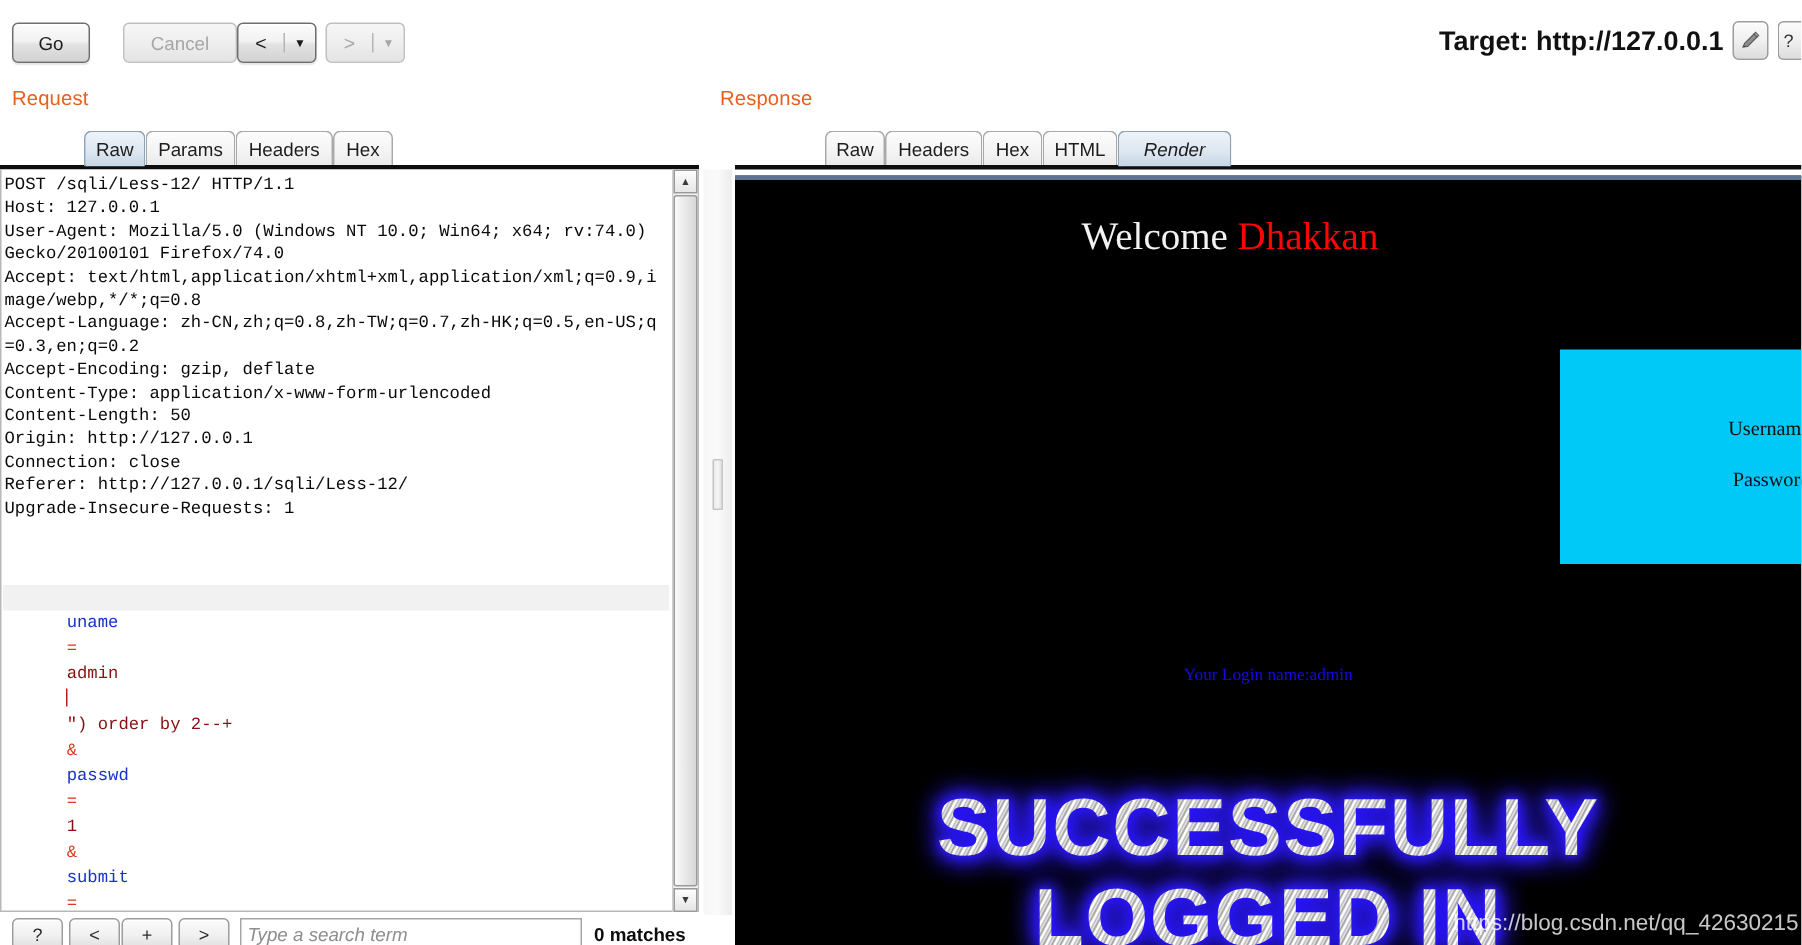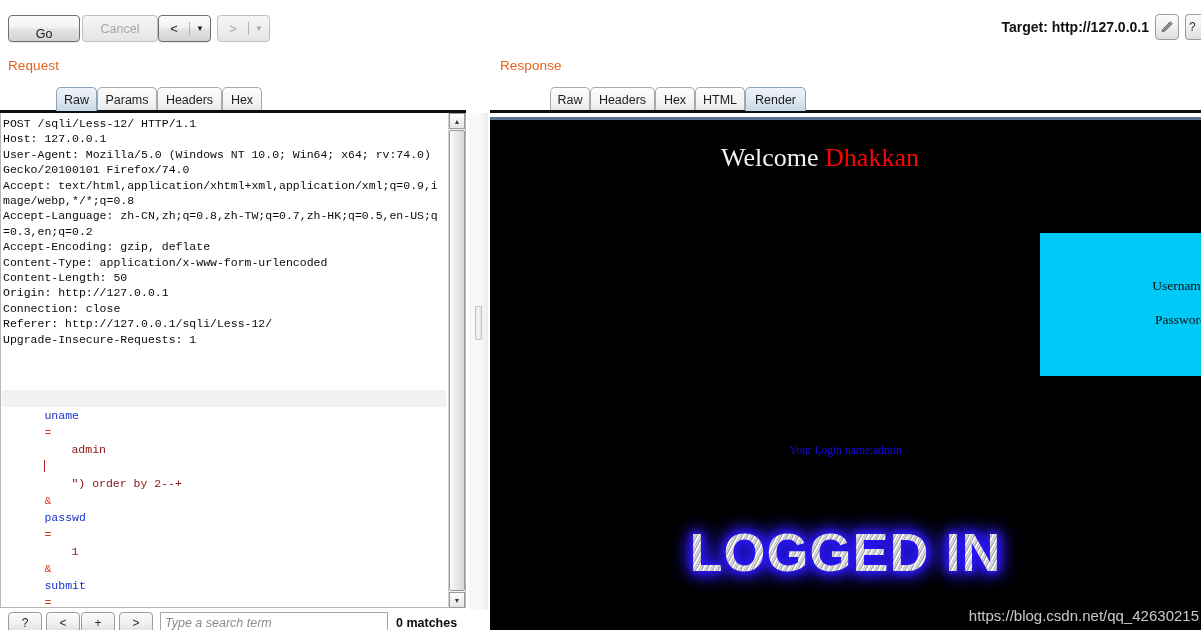--- a/index.html
+++ b/index.html
@@ -36,38 +36,38 @@
   }
   .btn.disabled {
     color: #a6a6a6;
     border-color: #c0c0c0;
     background: linear-gradient(to bottom, #f6f6f6 0%, #eeeeee 50%, #e4e4e4 100%);
     box-shadow: none;
     cursor: default;
   }
   .btn.strong { border-color: #6e6e6e; }
 
-  #go-btn      { left: 8px;   top: 15px; width: 72px; height: 27px; align-items: flex-end; }
+  #go-btn      { left: 8px;   top: 15px; width: 52px; height: 27px; }
   #cancel-btn  { left: 82px;  top: 15px; width: 76px; height: 27px; }
   #back-btn    { left: 158px; top: 15px; width: 53px; height: 27px; }
   #fwd-btn     { left: 217px; top: 15px; width: 53px; height: 27px; }
 
   .split-btn-inner { display: flex; align-items: center; gap: 0; width: 100%; height: 100%; }
   .split-btn-inner .glyph { flex: 1; text-align: center; font-size: 13px; line-height: 1; }
   .split-btn-inner .sep { width: 1px; height: 13px; background: #b5b5b5; }
   .split-btn-inner .caret { width: 20px; text-align: center; font-size: 8px; line-height: 1; }
 
   
   #target-area {
     position: absolute; right: 0; top: 12px; height: 30px;
     display: flex; align-items: center; gap: 6px;
     padding-right: 0;
   }
   #target-label {
-    font-size: 14px; font-weight: bold; color: #111111;
+    font-size: 18px; font-weight: bold; color: #111111;
     white-space: nowrap;
   }
   #target-edit-btn {
     width: 24px; height: 26px; border-radius: 4px;
     border: 1px solid #9c9c9c;
     background: linear-gradient(to bottom, #fbfbfb 0%, #f0f0f0 50%, #dcdcdc 100%);
     display: flex; align-items: center; justify-content: center;
     box-shadow: inset 0 1px 0 #ffffff;
     cursor: pointer;
   }
@@ -81,21 +81,21 @@
   }
 
   
   .panel-heading {
     position: absolute;
     font-size: 13.5px; font-weight: normal;
     color: #e8601c;
     letter-spacing: 0.1px;
   }
   #request-heading  { left: 8px;   top: 58px; }
-  #response-heading { left: 500px; top: 58px; }
+  #response-heading { left: 480px; top: 58px; }
 
   
   .tabstrip { position: absolute; height: 24px; }
   #request-tabs  { left: 8px;   top: 87px; }
   #response-tabs { left: 502px; top: 87px; }
 
   .tab {
     position: absolute; top: 0; height: 24px;
     border: 1px solid #a9a9a9;
     border-bottom: none;
@@ -139,21 +139,21 @@
     position: absolute; left: 1px; top: 277px;
     width: 444px; height: 17px;
     background: #f1f1f1;
     font-family: "Liberation Mono", "DejaVu Sans Mono", monospace;
     font-size: 11.5px; line-height: 17px;
     white-space: pre;
     padding-left: 1px;
   }
   .tok-name  { color: #1733c8; }
   .tok-eq    { color: #d83b1c; }
-  .tok-val   { color: #8a1010; margin-left: 27px; }
+  .tok-val   { color: #8a1010; }
   #caret {
     display: inline-block;
     width: 1px; height: 12px;
     background: #b02020;
     vertical-align: -2px;
     margin: 0 0px;
   }
 
   
   #req-scrollbar {
@@ -420,21 +420,21 @@
     </div>
     <div class="tab" style="left:40px;  width:65px;">
       <span>Headers</span>
     </div>
     <div class="tab" style="left:105px; width:40px;">
       <span>Hex</span>
     </div>
     <div class="tab" style="left:145px; width:50px;">
       <span>HTML</span>
     </div>
-    <div class="tab active" style="left:195px; width:61px;">
+    <div class="tab active" style="left:195px; width:76px;font-style:italic;">
       <span>Render</span>
     </div>
   </div>
   <div class="tab-underline" id="response-underline"></div>
 
   <div id="render-pane">
     <div id="render-topline"></div>
 
     <div id="welcome-row">
       <span id="welcome-word">Welcome</span>
@@ -444,20 +444,21 @@
     <div id="login-box">
       <div class="login-field" id="login-username">Username :</div>
       <div class="login-field" id="login-password">Password :</div>
     </div>
 
     <div id="creds">
       <div>Your Login name:admin</div>
     </div>
 
     <div id="success-block">
+      <div class="success-line">SUCCESSFULLY</div>
       <div class="success-line">LOGGED IN</div>
     </div>
 
     <div id="watermark">https://blog.csdn.net/qq_42630215</div>
   </div>
 
   <div id="bottom-bar">
     <div class="mini-btn" id="mini-help">
       <span>?</span>
     </div>

